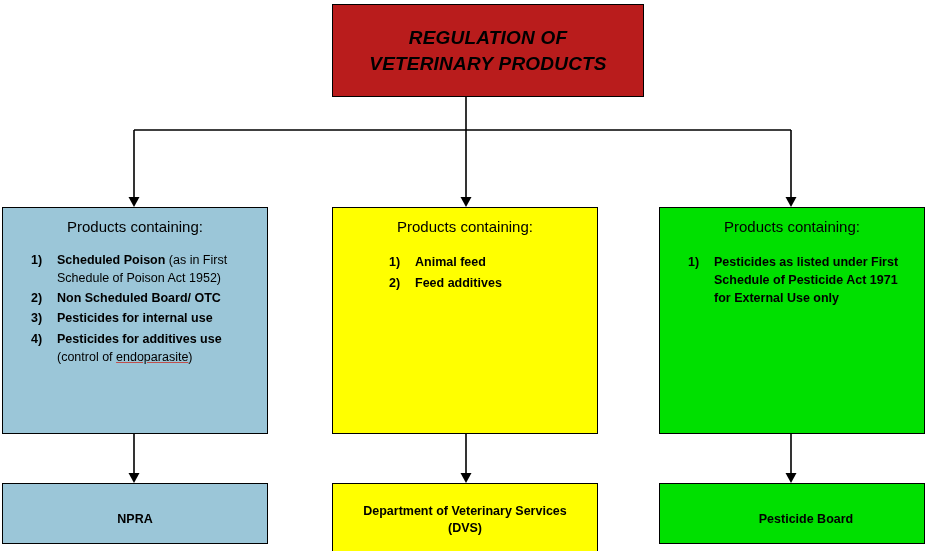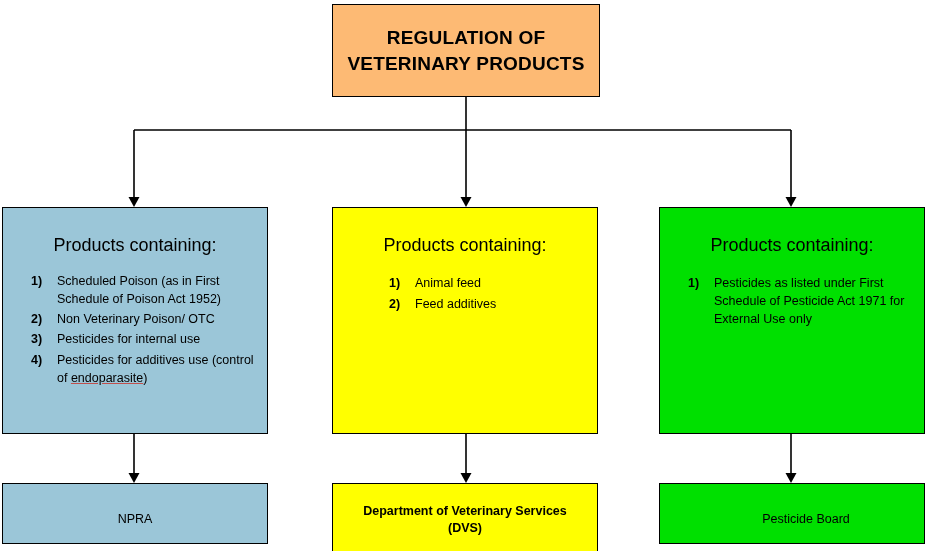--- a/index.html
+++ b/index.html
@@ -20,27 +20,28 @@
   .box {
     position: absolute;
     box-sizing: border-box;
     border: 1px solid #000000;
   }
 
   
   #title-box {
     left: 332px;
     top: 4px;
-    width: 268px;
+    width: 312px;
     height: 93px;
-    background: #fdba74;
+    background: #b91c1c;
     display: flex;
     align-items: center;
     justify-content: center;
     text-align: center;
+    font-style: italic;
   }
   #title-box .title-text {
     font-size: 19px;
     font-weight: bold;
     color: #000000;
     line-height: 1.35;
     letter-spacing: 0.2px;
   }
 
   
@@ -63,23 +64,23 @@
   }
   #cat-green {
     left: 659px;
     top: 207px;
     width: 266px;
     height: 227px;
     background: #00e000;
   }
   .cat-header {
     text-align: center;
-    font-size: 18px;
-    color: #000000;
-    padding-top: 27px;
+    font-size: 15px;
+    color: #000000;
+    padding-top: 10px;
     padding-bottom: 2px;
   }
   .cat-list {
     margin: 0;
     padding: 0;
     list-style: none;
   }
   .cat-list li {
     display: flex;
     font-size: 12.5px;
@@ -89,21 +90,21 @@
   }
   .cat-list .num {
     width: 26px;
     flex: 0 0 26px;
     text-align: left;
     font-weight: bold;
   }
   .cat-list .txt {
     flex: 1 1 auto;
   }
-  .b { font-weight: normal; }
+  .b { font-weight: bold; }
   .u { text-decoration: underline; text-decoration-color: #c0504d; }
 
   
   #cat-blue .cat-list { margin-top: 14px; padding-left: 28px; padding-right: 8px; }
   #cat-blue .cat-list li { margin-bottom: 2px; }
   
   #cat-yellow .cat-list { margin-top: 16px; padding-left: 56px; }
   #cat-yellow .cat-list li { margin-bottom: 3px; }
   
   #cat-green .cat-list { margin-top: 16px; padding-left: 28px; padding-right: 12px; }
@@ -136,21 +137,21 @@
     align-items: center;
     justify-content: center;
     text-align: center;
   }
   .agency .agency-text {
     font-size: 12.5px;
     font-weight: bold;
     color: #000000;
     line-height: 1.4;
   }
-  #ag-blue .agency-text, #ag-green .agency-text { font-weight: normal; margin-top: 12px; }
+  #ag-blue .agency-text, #ag-green .agency-text { font-weight: bold; margin-top: 12px; }
 
   
   #wires {
     position: absolute;
     left: 0;
     top: 0;
     width: 928px;
     height: 551px;
     pointer-events: none;
   }
@@ -190,21 +191,21 @@
 
   <div class="box cat-box" id="cat-blue">
     <div class="cat-header">Products containing:</div>
     <ul class="cat-list">
       <li>
         <span class="num">1)</span>
         <span class="txt"><span class="b">Scheduled  Poison</span><span> (as in First Schedule of Poison Act 1952)</span></span>
       </li>
       <li>
         <span class="num">2)</span>
-        <span class="txt"><span class="b">Non Veterinary Poison/ OTC</span></span>
+        <span class="txt"><span class="b">Non Scheduled Board/ OTC</span></span>
       </li>
       <li>
         <span class="num">3)</span>
         <span class="txt"><span class="b">Pesticides for internal use</span></span>
       </li>
       <li>
         <span class="num">4)</span>
         <span class="txt"><span class="b">Pesticides  for  additives   use</span><span> (control of <span class="u">endoparasite</span>)</span></span>
       </li>
     </ul>

